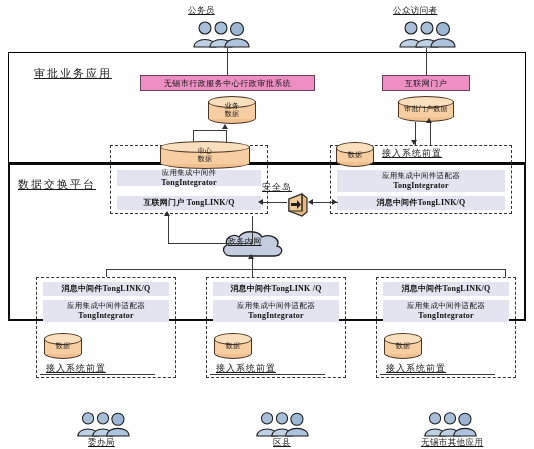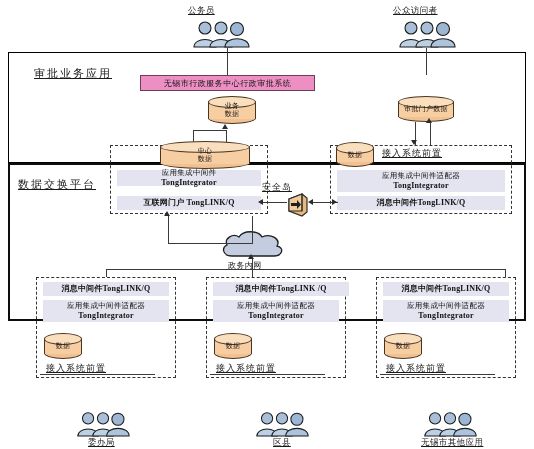--- a/index.html
+++ b/index.html
@@ -127,20 +127,21 @@
       <path d="M20 29 C20 19 42 19 42 29 Z" fill="#bdd0e4" stroke="#1a1a1a" stroke-width="1.1"></path>
       <ellipse cx="47" cy="11" rx="6.5" ry="6.5" fill="#9db6d4" stroke="#1a1a1a" stroke-width="1.1"></ellipse>
       <path d="M35 29 C35 18 59 18 59 29 Z" fill="#aec4de" stroke="#1a1a1a" stroke-width="1.1"></path>
     </g>
   </svg>
 
   <div class="abs frame" style="left:8px;top:52px;width:518px;height:111px;"></div>
   <div class="t t-cn big" style="left:34px;top:67px;">审批业务应用</div>
 
   <div class="abs pink" style="left:140px;top:75px;width:175px;height:16px;">无锡市行政服务中心行政审批系统</div>
+  <div class="abs pink" style="left:382px;top:75px;width:88px;height:16px;">互联网门户</div>
 
   <div class="ln lnv" style="left:227px;top:48px;height:27px;"></div>
   <div class="ln lnv" style="left:426px;top:48px;height:27px;"></div>
 
   <div class="cyl" style="left:208px;top:96px;width:48px;height:28px;">
     <div class="bot"></div>
       <div class="body"></div>
       <div class="top"></div>
     <div class="lbl">
       <span>业务</span><br>
@@ -220,21 +221,21 @@
 
   <div class="ln lnh" style="left:261px;top:202px;width:26px;"></div>
   <div class="arrow ar-lf" style="left:258px;top:199px;"></div>
   <div class="ln lnh" style="left:310px;top:202px;width:28px;"></div>
   <div class="arrow ar-rt" style="left:332px;top:199px;"></div>
   <div class="arrow ar-lf" style="left:308px;top:199px;"></div>
 
   <svg class="abs" style="left:218px;top:230px;" width="70" height="30" viewBox="0 0 70 30">
     <path d="M14 26 C5 26 3 18 9 15 C6 8 15 3 21 7 C25 0 40 0 44 7 C53 3 63 9 59 16 C67 18 64 26 56 26 Z" fill="#c3cddf" stroke="#1f1f1f" stroke-width="1.3"></path>
   </svg>
-  <div class="t t-cn" style="left:228px;top:237px;font-size:8px;margin-top:24px;">政务内网</div>
+  <div class="t t-cn" style="left:228px;top:237px;font-size:8px;">政务内网</div>
 
   <div class="ln lnv" style="left:252px;top:216px;height:28px;"></div>
   <div class="ln lnh" style="left:168px;top:243px;width:85px;"></div>
   <div class="ln lnv" style="left:168px;top:216px;height:28px;"></div>
   <div class="arrow ar-up" style="left:164px;top:211px;"></div>
 
   <div class="ln lnv" style="left:252px;top:258px;height:12px;"></div>
   <div class="arrow ar-up" style="left:248px;top:254px;"></div>
   <div class="ln lnh" style="left:106px;top:269px;width:400px;"></div>
   <div class="ln lnv" style="left:106px;top:269px;height:8px;"></div>
@@ -252,21 +253,21 @@
   <div class="cyl" style="left:44px;top:333px;width:38px;height:26px;">
     <div class="bot"></div>
       <div class="body"></div>
       <div class="top"></div>
     <div class="lbl"><span>数据</span></div>
   </div>
   <div class="t t-cn mid" style="left:46px;top:363px;">接入系统前置</div>
   <div class="ln lnh" style="left:40px;top:374px;width:115px;"></div>
 
   <div class="abs dashed" style="left:206px;top:277px;width:140px;height:101px;"></div>
-  <div class="abs band" style="left:213px;top:282px;width:136px;height:14px;">
+  <div class="abs band" style="left:213px;top:282px;width:126px;height:14px;">
     <b>消息中间件TongLINK /Q</b>
   </div>
   <div class="abs band" style="left:213px;top:300px;width:126px;height:22px;">
     <span>应用集成中间件适配器</span>
     <b>TongIntegrator</b>
   </div>
   <div class="cyl" style="left:214px;top:333px;width:38px;height:26px;">
     <div class="bot"></div>
       <div class="body"></div>
       <div class="top"></div>

